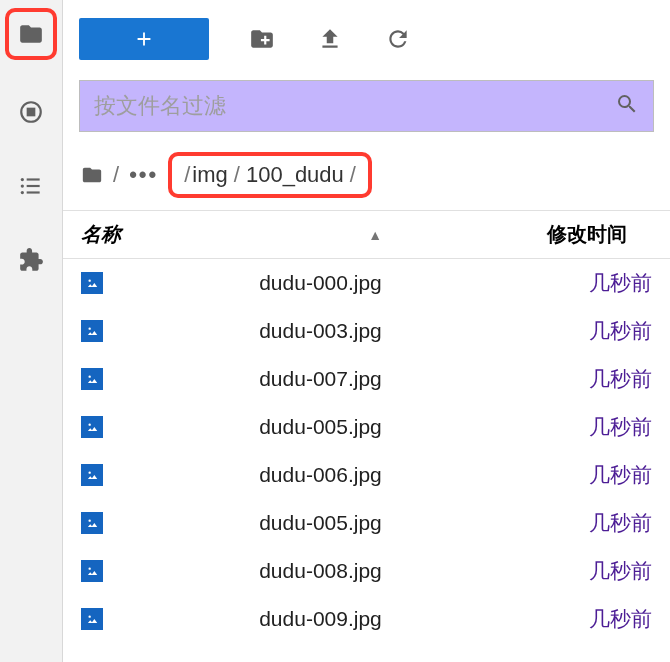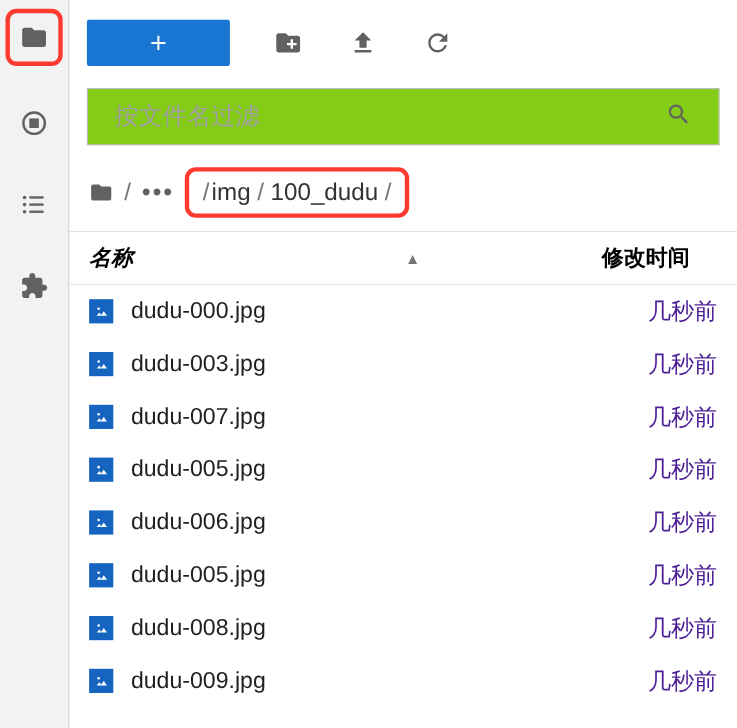--- a/index.html
+++ b/index.html
@@ -70,22 +70,22 @@
       color: #616161;
     }
     .filter-wrap {
       padding: 8px 16px 4px 16px;
     }
     .filter-box {
       display: flex;
       align-items: center;
       border: 1px solid #bdbdbd;
       height: 52px;
-      padding: 0 24px;
-      background: #84cc16;
+      padding: 0 14px;
+      background: #c4b5fd;
     }
     .filter-input {
       flex: 1;
       border: none;
       outline: none;
       font-size: 22px;
       color: #333;
       background: transparent;
     }
     .filter-input::placeholder { color: #9e9e9e; }
@@ -146,21 +146,21 @@
     .file-icon {
       width: 22px;
       height: 22px;
       background: #1565c0;
       margin-right: 16px;
       display: flex;
       align-items: center;
       justify-content: center;
       flex-shrink: 0;
     }
-    .file-name { flex: 1; }
+    .file-name { flex: 1; text-align: center; }
     .file-mod { width: 130px; text-align: right; color: #4c1d95; }
   </style>
 </head>
 <body>
 
 <div class="sidebar">
   <div class="sidebar-item highlighted">
     <svg width="26" height="26" viewBox="0 0 24 24" fill="#616161">
         <path d="M10 4H4c-1.1 0-2 .9-2 2v12c0 1.1.9 2 2 2h16c1.1 0 2-.9 2-2V8c0-1.1-.9-2-2-2h-8l-2-2z"></path>
       </svg>

